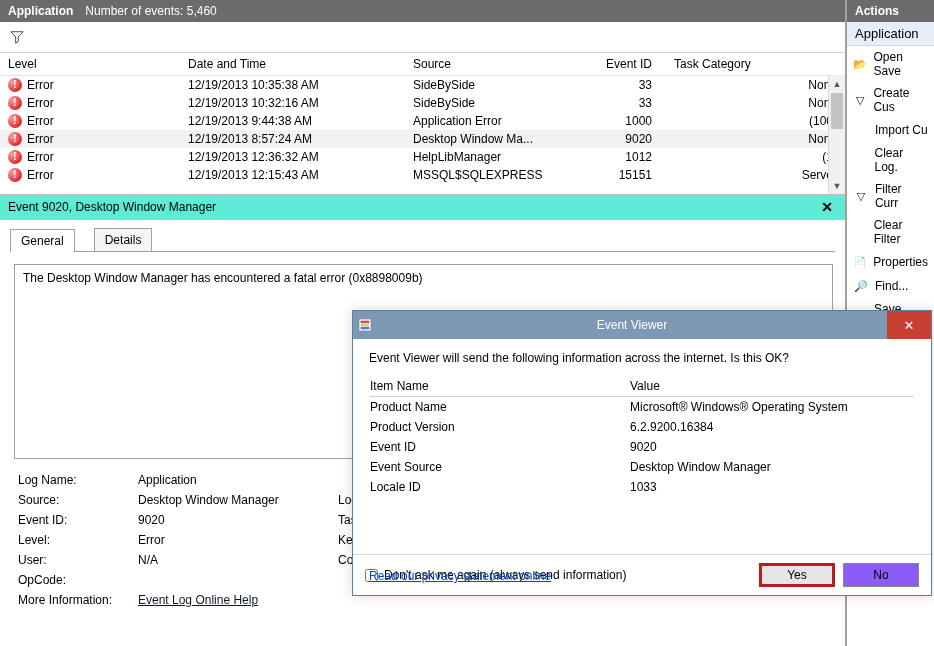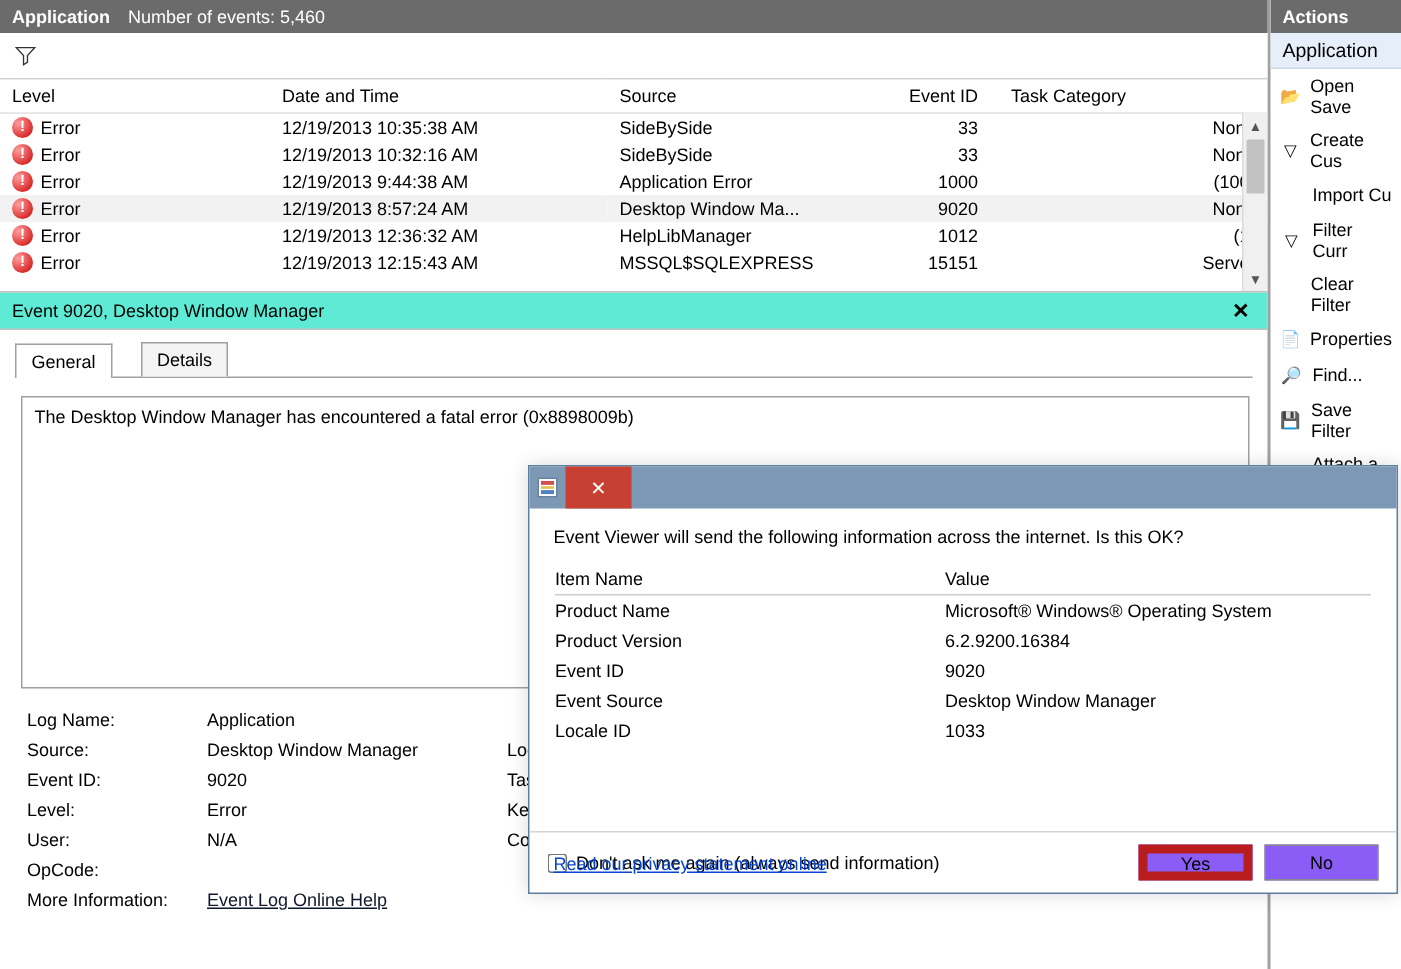--- a/index.html
+++ b/index.html
@@ -59,21 +59,21 @@
 .dialog-title .xbtn { width: 44px; height: 100%; background: #c84031; color: #fff; display:flex; align-items:center; justify-content:center; font-family: Arial; font-size: 13px; cursor: pointer; }
 .dialog-body { padding: 12px 16px 10px 16px; font-size: 12px; }
 .dialog-body .prompt { margin-bottom: 10px; }
 .kv { display: grid; grid-template-columns: 260px 1fr; border: 1px solid transparent; }
 .kv .hd { border-bottom: 1px solid #ccc; padding: 3px 0; }
 .kv .cell { padding: 3px 0; }
 .dialog-footer { border-top: 1px solid #d4d4d4; padding: 8px 12px; display:flex; align-items:center; gap: 8px; }
 .dialog-footer .chk { display:flex; align-items:center; gap:6px; flex:0 0 auto; }
 .dialog-footer .spacer { flex:1; }
 .dialog-footer button { width: 76px; height: 24px; border: 1px solid #888; background: #8b5cf6; font-size: 12px; cursor: pointer; }
-.dialog-footer button.primary { border: 6px solid #b91c1c; background: #8b5cf6; margin-left: 16px; }
+.dialog-footer button.primary { border: 3px solid #b91c1c; background: #e5e5e5; margin-left: 16px; }
 .privacy { color: #0645cc; text-decoration: underline; margin-top: 6px; display:inline-block; }
 input[type=checkbox]{ width:13px; height:13px; }
 </style>
 </head>
 <body>
 
 <div class="main-area">
   <div class="header-bar">
     <b>Application</b>
     <span>Number of events: 5,460</span>
@@ -241,20 +241,24 @@
       </div>
       <div class="action-item">
         <span class="ai-icon">▽</span>
         <span>Create Cus</span>
       </div>
       <div class="action-item">
         <span class="ai-icon"></span>
         <span>Import Cu</span>
       </div>
       <div class="action-item">
+        <span class="ai-icon"></span>
+        <span>Clear Log.</span>
+      </div>
+      <div class="action-item">
         <span class="ai-icon">▽</span>
         <span>Filter Curr</span>
       </div>
       <div class="action-item">
         <span class="ai-icon"></span>
         <span>Clear Filter</span>
       </div>
       <div class="action-item">
         <span class="ai-icon">📄</span>
         <span>Properties</span>
@@ -281,20 +285,21 @@
 <div class="dialog">
   <div class="dialog-title">
     <span class="ico">
       <svg width="14" height="14" viewBox="0 0 16 16">
           <rect x="1" y="1" width="14" height="14" fill="#fff" stroke="#6080a0"></rect>
           <rect x="3" y="3" width="10" height="3" fill="#d05050"></rect>
           <rect x="3" y="7" width="10" height="2" fill="#e6c050"></rect>
           <rect x="3" y="10" width="10" height="3" fill="#5080c0"></rect>
         </svg>
     </span>
+    <span class="txt">Event Viewer</span>
     <span class="xbtn">✕</span>
   </div>
   <div class="dialog-body">
     <div class="prompt">Event Viewer will send the following information across the internet. Is this OK?</div>
     <div class="kv">
       <div class="hd">Item Name</div>
       <div class="hd">Value</div>
       <div id="kv-rows" style="display:contents;"><div class="cell">Product Name</div><div class="cell">Microsoft® Windows® Operating System</div><div class="cell">Product Version</div><div class="cell">6.2.9200.16384</div><div class="cell">Event ID</div><div class="cell">9020</div><div class="cell">Event Source</div><div class="cell">Desktop Window Manager</div><div class="cell">Locale ID</div><div class="cell">1033</div></div>
     </div>
     <div style="height:46px;"></div>

